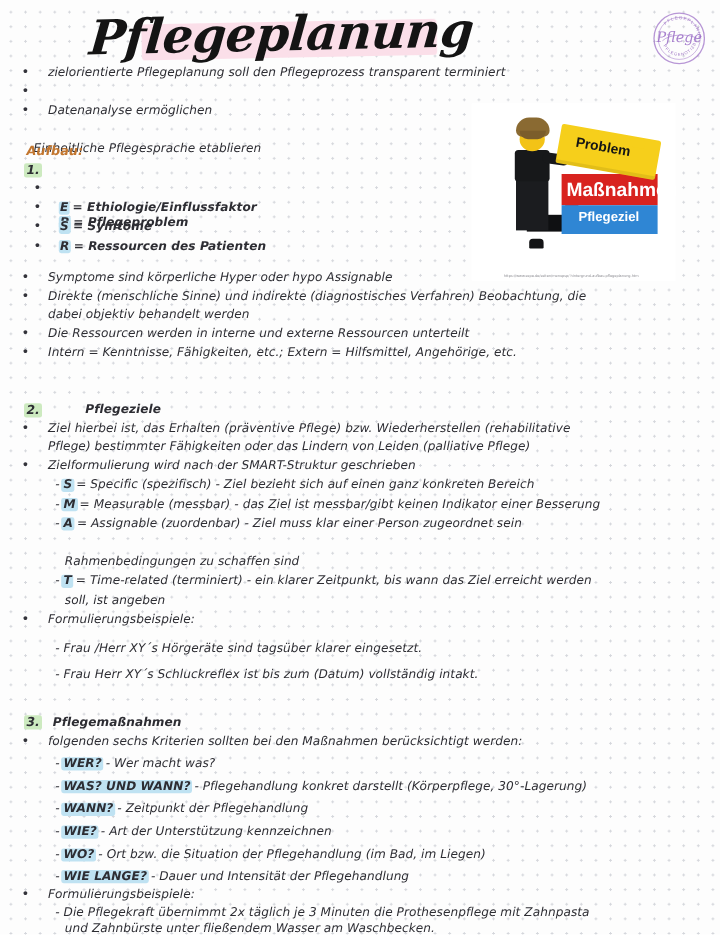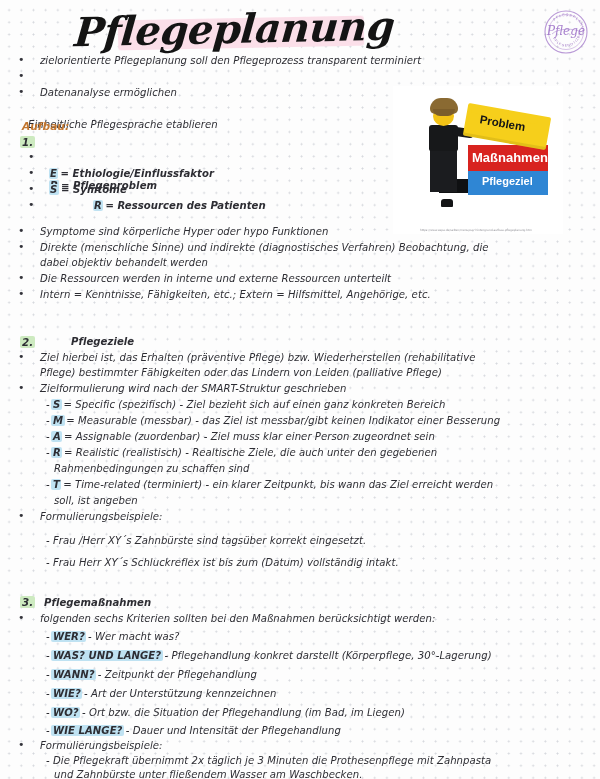--- a/index.html
+++ b/index.html
@@ -106,21 +106,21 @@
   }
   .brick-yellow .studs{position:absolute;left:4px;top:-6px;width:76px;height:8px;}
   .stud{display:inline-block;width:13px;height:8px;background:#f6cf1b;border-radius:4px 4px 2px 2px;margin-right:5px;}
   .brick-yellow span.lbl{
     position:absolute;left:14px;top:8px;font-size:11.5px;font-weight:700;color:#151515;
     font-family:"Liberation Sans", sans-serif;
   }
   .brick-red{
     position:absolute;left:63px;top:57px;width:80px;height:26px;background:#d8231f;
   }
-  .brick-red .lbl{position:absolute;left:4px;top:5px;font-size:13px;font-weight:700;color:#fff;font-family:"Liberation Sans", sans-serif;}
+  .brick-red .lbl{position:absolute;left:4px;top:5px;font-size:16px;font-weight:700;color:#fff;font-family:"Liberation Sans", sans-serif;}
   .brick-blue{
     position:absolute;left:63px;top:83px;width:80px;height:24px;background:#2f86d4;
   }
   .brick-blue .lbl{position:absolute;left:14px;top:4px;font-size:11px;font-weight:700;color:#fff;font-family:"Liberation Sans", sans-serif;}
   .red-studs{position:absolute;left:66px;top:51px;width:76px;height:7px;}
   .rstud{display:inline-block;width:11px;height:7px;background:#d8231f;border-radius:3px 3px 1px 1px;margin-right:5px;}
   .dark-base{position:absolute;left:34px;bottom:21px;width:108px;height:14px;background:#0f1012;}
   .dark-studs{position:absolute;left:36px;bottom:33px;width:104px;height:8px;}
   .dstud{display:inline-block;width:12px;height:8px;background:#131416;border-radius:3px 3px 1px 1px;margin-right:6px;}
   .pic-caption{
@@ -211,24 +211,24 @@
     <span class="hl-green">1.</span>
   </div>
 
   <div class="bullet" style="left:28px;top:150px;">•</div>
   <div class="txt hand bold" style="left:50px;top:151px;margin-top:28px;"><span class="hl-blue">P</span><span> = Pflegeproblem</span></div>
   <div class="bullet" style="left:28px;top:166px;">•</div>
   <div class="txt hand bold" style="left:50px;top:167px;"><span class="hl-blue">E</span><span> = Ethiologie/Einflussfaktor</span></div>
   <div class="bullet" style="left:28px;top:182px;">•</div>
   <div class="txt hand bold" style="left:50px;top:183px;"><span class="hl-blue">S</span><span> = Symtome</span></div>
   <div class="bullet" style="left:28px;top:198px;">•</div>
-  <div class="txt hand bold" style="left:50px;top:199px;margin-left:44px;"><span class="hl-blue">R</span><span> = Ressourcen des Patienten</span></div>
+  <div class="txt hand bold" style="left:50px;top:199px;"><span class="hl-blue">R</span><span> = Ressourcen des Patienten</span></div>
 
   <div class="bullet" style="left:18px;top:224px;">•</div>
-  <div class="txt hand" style="left:40px;top:225px;">Symptome sind körperliche Hyper oder hypo Funktionen</div>
+  <div class="txt hand" style="left:40px;top:225px;">Symptome sind körperliche Hyper oder hypo Assignable</div>
   <div class="bullet" style="left:18px;top:240px;">•</div>
   <div class="txt hand" style="left:40px;top:241px;">Direkte (menschliche Sinne) und indirekte (diagnostisches Verfahren) Beobachtung, die</div>
   <div class="txt hand" style="left:40px;top:256px;">dabei objektiv behandelt werden</div>
   <div class="bullet" style="left:18px;top:271px;">•</div>
   <div class="txt hand" style="left:40px;top:272px;">Die Ressourcen werden in interne und externe Ressourcen unterteilt</div>
   <div class="bullet" style="left:18px;top:287px;">•</div>
   <div class="txt hand" style="left:40px;top:288px;">Intern = Kenntnisse, Fähigkeiten, etc.; Extern = Hilfsmittel, Angehörige, etc.</div>
 
   <div class="num" style="left:22px;top:336px;">
     <span class="hl-green">2.</span>
@@ -237,40 +237,39 @@
 
   <div class="bullet" style="left:18px;top:350px;">•</div>
   <div class="txt hand" style="left:40px;top:351px;">Ziel hierbei ist, das Erhalten (präventive Pflege) bzw. Wiederherstellen (rehabilitative</div>
   <div class="txt hand" style="left:40px;top:366px;">Pflege) bestimmter Fähigkeiten oder das Lindern von Leiden (palliative Pflege)</div>
   <div class="bullet" style="left:18px;top:381px;">•</div>
   <div class="txt hand" style="left:40px;top:382px;">Zielformulierung wird nach der SMART-Struktur geschrieben</div>
 
   <div class="txt hand" style="left:46px;top:398px;">- <span class="hl-blue bold">S</span><span> = Specific (spezifisch) - Ziel bezieht sich auf einen ganz konkreten Bereich</span></div>
   <div class="txt hand" style="left:46px;top:414px;">- <span class="hl-blue bold">M</span><span> = Measurable (messbar) - das Ziel ist messbar/gibt keinen Indikator einer Besserung</span></div>
   <div class="txt hand" style="left:46px;top:430px;">- <span class="hl-blue bold">A</span><span> = Assignable (zuordenbar) - Ziel muss klar einer Person zugeordnet sein</span></div>
-  <div class="txt hand" style="left:46px;top:446px;">- <span class="hl-blue bold">R</span><span> = Realistic (realistisch) - Realtische Ziele, die auch unter den gegebenen</span></div>
   <div class="txt hand" style="left:54px;top:462px;">Rahmenbedingungen zu schaffen sind</div>
   <div class="txt hand" style="left:46px;top:478px;">- <span class="hl-blue bold">T</span><span> = Time-related (terminiert) - ein klarer Zeitpunkt, bis wann das Ziel erreicht werden</span></div>
   <div class="txt hand" style="left:54px;top:494px;">soll, ist angeben</div>
 
   <div class="bullet" style="left:18px;top:509px;">•</div>
   <div class="txt hand" style="left:40px;top:510px;">Formulierungsbeispiele:</div>
-  <div class="txt hand" style="left:46px;top:534px;">- Frau /Herr XY´s Zahnbürste sind tagsüber korrekt eingesetzt.</div>
+  <div class="txt hand" style="left:46px;top:534px;">- Frau /Herr XY´s Hörgeräte sind tagsüber klarer eingesetzt.</div>
   <div class="txt hand" style="left:46px;top:556px;">- Frau Herr XY´s Schluckreflex ist bis zum (Datum) vollständig intakt.</div>
 
   <div class="num" style="left:22px;top:596px;">
     <span class="hl-green">3.</span>
   </div>
   <div class="txt hand bold" style="left:44px;top:596px;">Pflegemaßnahmen</div>
 
   <div class="bullet" style="left:18px;top:611px;">•</div>
   <div class="txt hand" style="left:40px;top:612px;">folgenden sechs Kriterien sollten bei den Maßnahmen berücksichtigt werden:</div>
 
   <div class="txt hand" style="left:46px;top:630px;">- <span class="hl-blue bold">WER?</span><span> - Wer macht was?</span></div>
-  <div class="txt hand" style="left:46px;top:649px;">- <span class="hl-blue bold">WAS? UND LANGE?</span><span> - Pflegehandlung konkret darstellt (Körperpflege, 30°-Lagerung)</span></div>
+  <div class="txt hand" style="left:46px;top:649px;">- <span class="hl-blue bold">WAS? UND WANN?</span><span> - Pflegehandlung konkret darstellt (Körperpflege, 30°-Lagerung)</span></div>
   <div class="txt hand" style="left:46px;top:668px;">- <span class="hl-blue bold">WANN?</span><span> - Zeitpunkt der Pflegehandlung</span></div>
   <div class="txt hand" style="left:46px;top:687px;">- <span class="hl-blue bold">WIE?</span><span> - Art der Unterstützung kennzeichnen</span></div>
   <div class="txt hand" style="left:46px;top:706px;">- <span class="hl-blue bold">WO?</span><span> - Ort bzw. die Situation der Pflegehandlung (im Bad, im Liegen)</span></div>
   <div class="txt hand" style="left:46px;top:724px;">- <span class="hl-blue bold">WIE LANGE?</span><span> - Dauer und Intensität der Pflegehandlung</span></div>
 
   <div class="bullet" style="left:18px;top:738px;">•</div>
   <div class="txt hand" style="left:40px;top:739px;">Formulierungsbeispiele:</div>
   <div class="txt hand" style="left:46px;top:754px;text-align:right;">- Die Pflegekraft übernimmt 2x täglich je 3 Minuten die Prothesenpflege mit Zahnpasta</div>
   <div class="txt hand" style="left:54px;top:768px;">und Zahnbürste unter fließendem Wasser am Waschbecken.</div>
 

